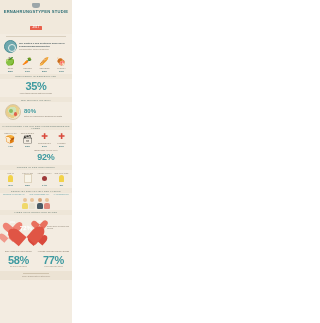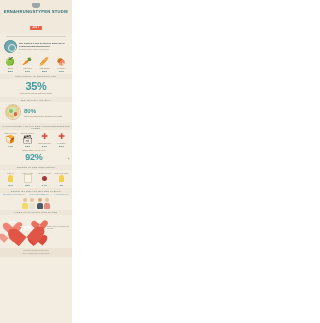--- a/index.html
+++ b/index.html
@@ -55,21 +55,21 @@
     border:.8px solid #d5c6a6;position:relative;flex:0 0 auto;}
   .bowl:before{content:"";position:absolute;left:3px;top:3.5px;width:4px;height:4px;
     border-radius:50%;background:#8cbf63;}
   .bowl:after{content:"";position:absolute;right:3px;bottom:3.5px;width:3.5px;height:3.5px;
     border-radius:50%;background:#e0604c;}
   .pcttxt{flex:1;}
   .pctnum{font-size:6px;font-weight:bold;line-height:6px;color:#3e9aa0;}
   .pctsub{font-size:1.8px;color:#8b8172;line-height:2.2px;margin-top:.5px;}
   
   .dual{display:flex;align-items:center;justify-content:center;
-    gap:1.5px;padding:0 2px 2px;}
+    gap:1.5px;padding:0 2px 2px;margin-left:12px;}
   .dualcol{text-align:center;flex:1;}
   .duallbl{font-size:1.7px;color:#8b8172;line-height:2px;min-height:4px;}
   .dualnum{font-size:9px;font-weight:bold;line-height:9.5px;color:#3e9aa0;
     letter-spacing:-.3px;}
   .plus{font-size:5px;color:#c9bda8;font-weight:bold;align-self:center;
     padding-top:4px;}
   
   .people{display:flex;justify-content:center;align-items:flex-end;
     gap:.5px;padding:2px 4px 1px;}
   .per{width:7px;text-align:center;}
@@ -289,19 +289,31 @@
       <div class="shape"></div>
       <div class="lab">42%</div>
     </div>
     <div class="ht hmain">
       <div class="shape"></div>
       <div class="lab">72%</div>
     </div>
     <div class="hnote">kochen gerne für Familie und Freunde</div>
   </div>
 
+  <div class="sect botrow">
+    <div class="botcol">
+      <div class="botlbl">ERNÄHREN SICH BEWUSSTER</div>
+      <div class="botnum teal">58%</div>
+      <div class="botsub">als noch vor fünf Jahren</div>
+    </div>
+    <div class="botcol">
+      <div class="botlbl">WOLLEN WENIGER FLEISCH ESSEN</div>
+      <div class="botnum teal">77%</div>
+      <div class="botsub">in den kommenden Jahren</div>
+    </div>
+  </div>
 
   <div class="sect footer">
     <div class="fdiv"></div>
     <div class="ftxt">Quelle: Ernährungstypen Studie 2017</div>
   </div>
 
 </div>
 
 </body></html>

